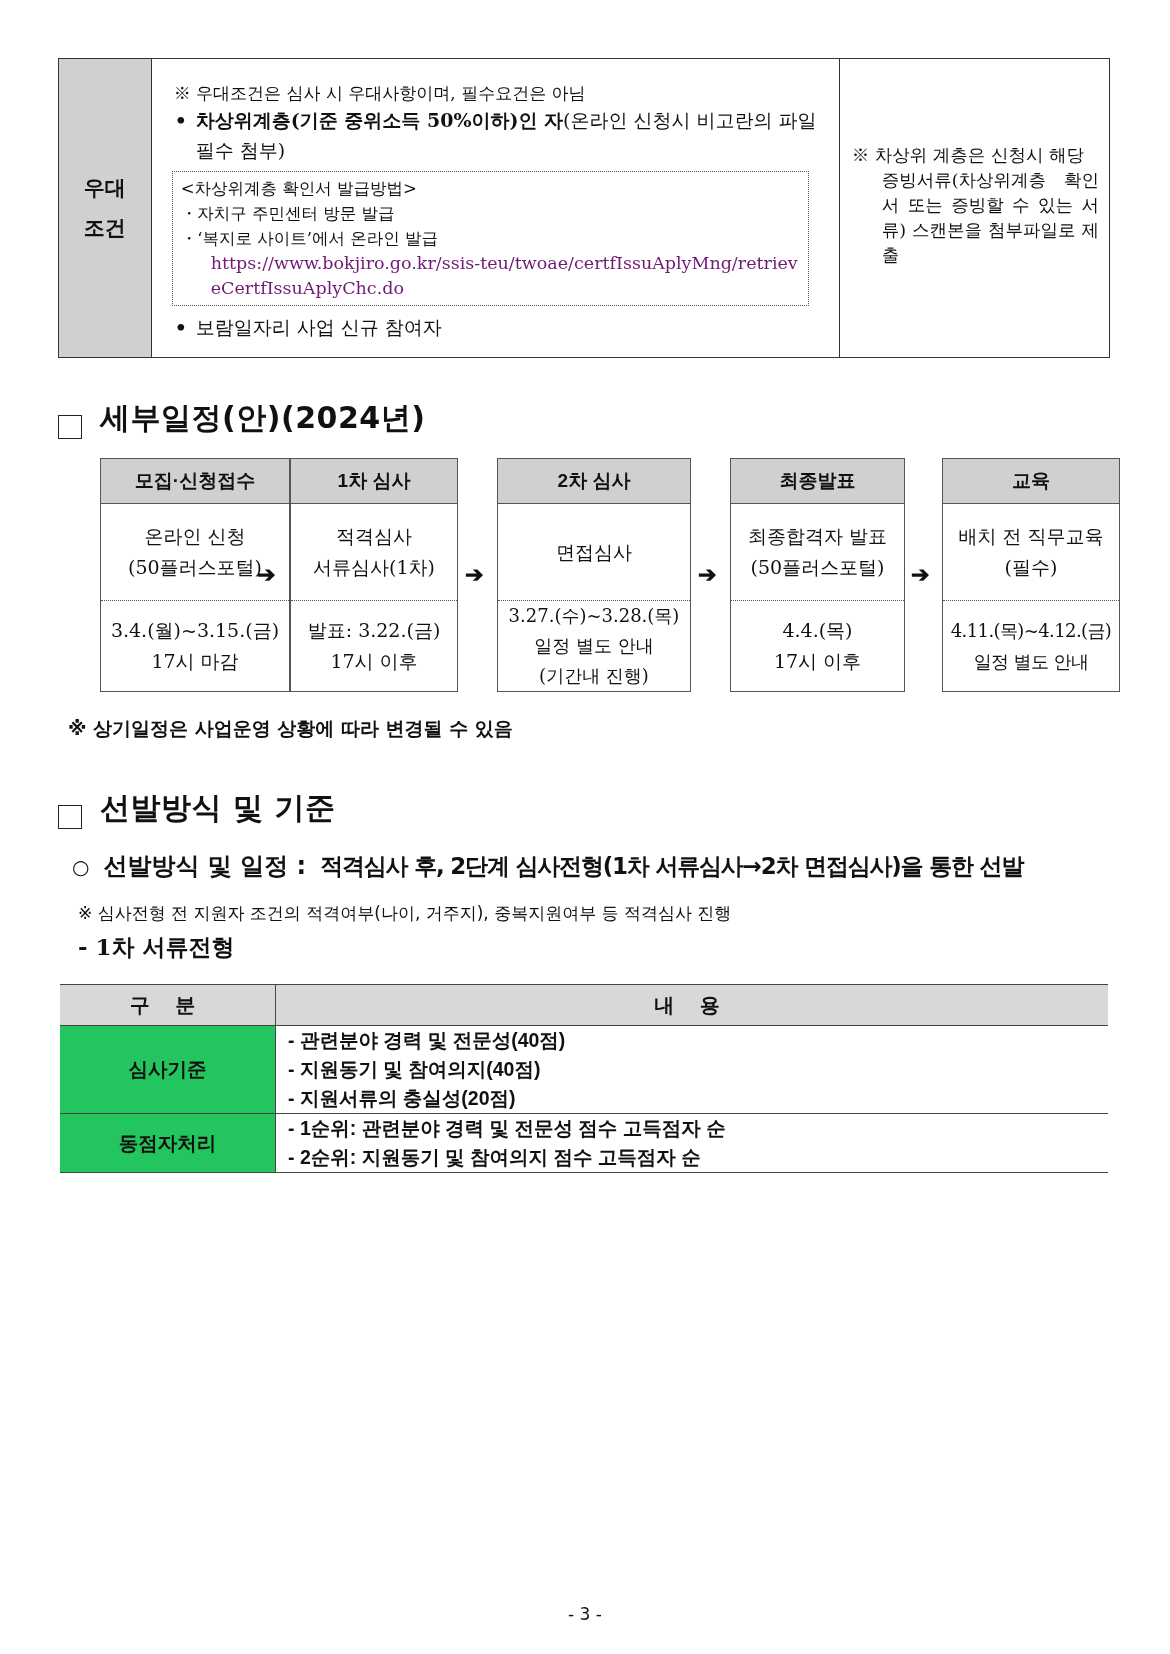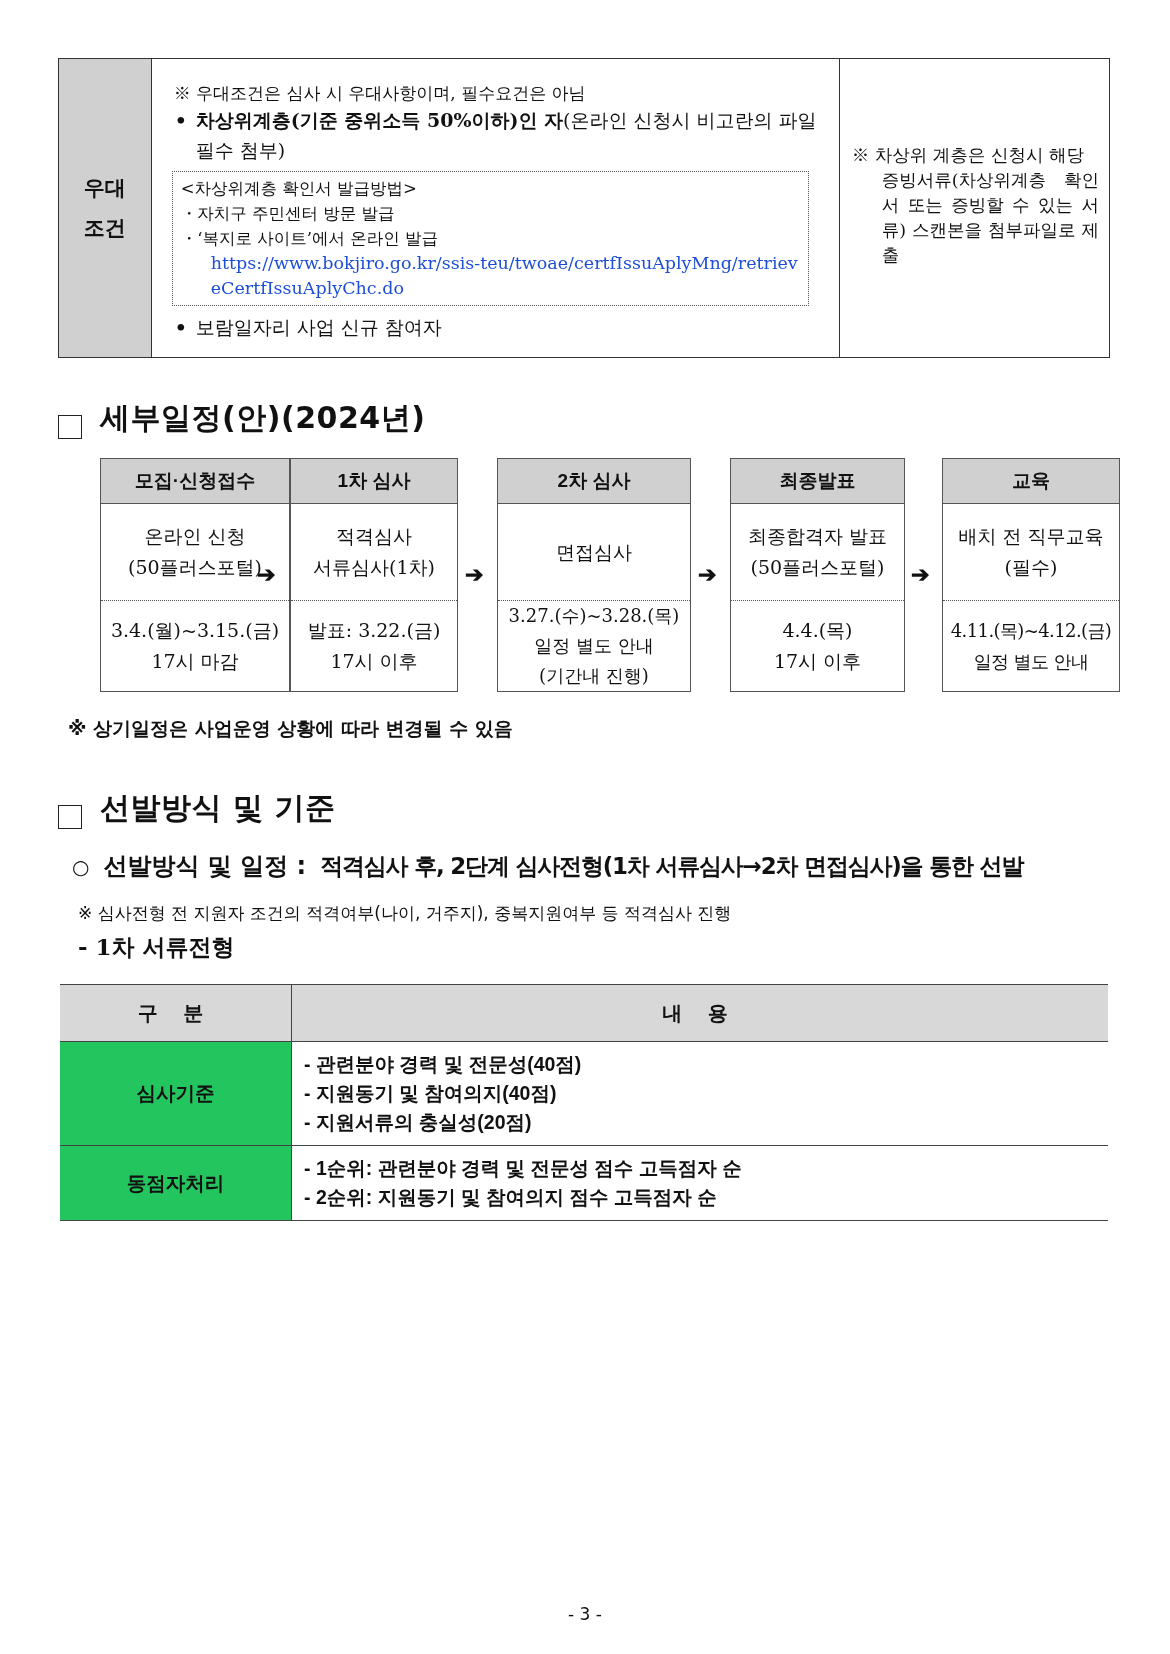--- a/index.html
+++ b/index.html
@@ -25,21 +25,21 @@
     .pref-note .indent { padding-left: 30px; display: block; text-align: justify; }
     .small-note { font-size: 17px; line-height: 24px; padding-left: 8px; }
     .bullet-line { font-size: 19px; line-height: 30px; display: flex; }
     .bullet-line .dot { width: 30px; flex: none; text-align: center; font-weight: bold; }
     .bullet-line .b { font-weight: bold; }
     .bullet-line .cont { display:block; padding-left: 30px; }
     .dash-box {
       margin: 6px 18px 6px 6px; border: 1px dotted #555; padding: 4px 8px 4px 8px;
       font-size: 16.5px; line-height: 25px;
     }
-    .url { color: #1d4ed8; padding-left: 30px; display: block; word-break: break-all; font-size: 17.5px; }
+    .url { color: #701a75; padding-left: 30px; display: block; word-break: break-all; font-size: 17.5px; }
 
     
     .sec-heading {
       position: absolute; left: 58px; display: flex; align-items: flex-end;
       font-size: 30px; font-weight: bold; letter-spacing: 0.5px;
     }
     .sec-heading .box {
       width: 24px; height: 24px; border: 1.5px solid #222; margin-right: 18px; box-sizing: border-box;
     }
 
@@ -71,21 +71,21 @@
     .method-line .lbl { font-weight: bold; }
     .method-line .val { font-weight: bold; font-size: 23px; letter-spacing: -1.2px; }
     .sub-note { position: absolute; left: 78px; top: 902px; font-size: 17px; }
     .sub-title { position: absolute; left: 78px; top: 932px; font-size: 23px; font-weight: bold; }
 
     
     .crit {
       position: absolute; left: 60px; top: 984px; width: 1048px; border-collapse: collapse;
       font-size: 19.5px; font-weight: bold;
     }
-    .crit td, .crit th { border-top: 1.5px solid #444; border-bottom: 1.5px solid #444; padding: 8px; }
+    .crit td, .crit th { border-top: 1.5px solid #444; border-bottom: 1.5px solid #444; padding: 0; }
     .crit th { background: #d8d8d8; height: 40px; font-weight: bold; font-size: 20px; }
     .crit th.c1 { width: 215px; border-right: 1.5px solid #444; letter-spacing: 10px; }
     .crit th.c2 { letter-spacing: 10px; }
     .crit td.k { background: #22c55e; text-align: center; border-right: 1.5px solid #444; }
     .crit td.v { padding-left: 12px; line-height: 29px; }
     .crit td.v div { white-space: nowrap; }
     .crit tr.last td { height: 48px; border-bottom: 2px solid #444; }
     .underline { text-decoration: underline; }
 
     .page-num { position: absolute; left: 0; width: 1170px; top: 1604px; text-align: center; font-size: 17px; }

